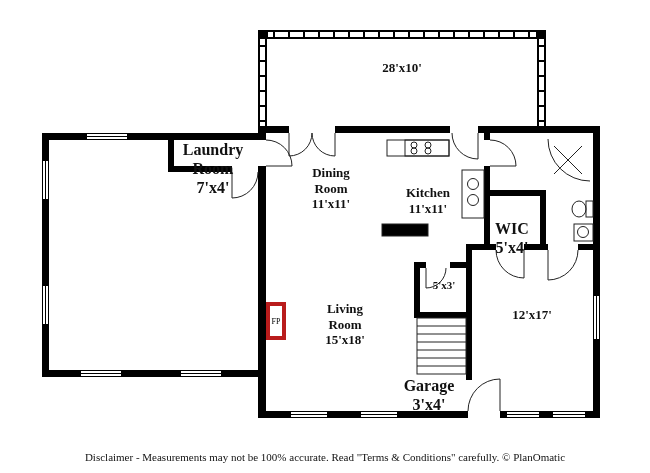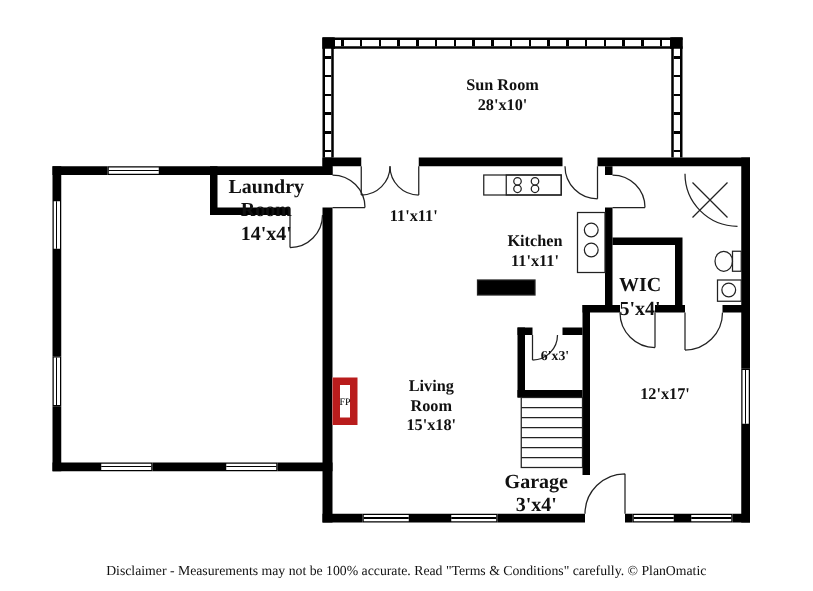--- a/index.html
+++ b/index.html
@@ -11,21 +11,21 @@
   .winV{position:absolute;width:7px;box-sizing:border-box;border:1px solid #000;
         background:linear-gradient(to right,#fff 0 40%,#000 40% 60%,#fff 60% 100%);}
   .sunH{position:absolute;height:9px;box-sizing:border-box;border-top:2px solid #000;border-bottom:2px solid #000;
         background:repeating-linear-gradient(to right,#000 0 2px,#fff 2px 15px);}
   .sunV{position:absolute;width:9px;box-sizing:border-box;border-left:2px solid #000;border-right:2px solid #000;
         background:repeating-linear-gradient(to bottom,#000 0 2px,#fff 2px 15px);}
   .rlabel{position:absolute;text-align:center;font-weight:bold;font-size:13px;line-height:1.2;color:#111;}
   .rlabel .nm,.rlabel .dm{display:block;}
   .sm{font-size:16px;}
   .lg{font-size:14px;}
-  .fp{position:absolute;box-sizing:border-box;border:6px solid #b91c1c;background:#fff;
+  .fp{position:absolute;box-sizing:border-box;border:4px solid #b91c1c;background:#fff;
       display:flex;align-items:center;justify-content:center;font-size:8px;font-weight:normal;color:#000;}
   .disclaimer{position:absolute;left:0;right:0;bottom:10px;text-align:center;font-size:11px;color:#111;margin-top:20px;}
   svg.overlay{position:absolute;left:0;top:0;pointer-events:none;}
 </style>
 </head>
 <body>
 
 <div class="page">
 
   <div class="sunH" style="left:258px;top:30px;width:288px;"></div>
@@ -150,47 +150,47 @@
         <circle cx="428" cy="145" r="3"></circle>
       <circle cx="414" cy="151" r="3"></circle>
         <circle cx="428" cy="151" r="3"></circle>
     </g>
     <g>
       <rect x="382" y="224" width="46" height="12" fill="#000"></rect>
     </g>
   </svg>
 
   <div class="rlabel" style="left:347px;top:60px;width:110px;">
-    <span class="nm">Sun Room</span>
     <span class="dm">28'x10'</span>
   </div>
   <div class="rlabel sm" style="left:167px;top:140px;width:92px;">
     <span class="nm">Laundry Room</span>
-    <span class="dm">14'x4'</span>
+    <span class="dm">7'x4'</span>
   </div>
   <div class="rlabel" style="left:299px;top:165px;width:64px;">
+    <span class="nm">Dining Room</span>
     <span class="dm">11'x11'</span>
   </div>
   <div class="rlabel" style="left:383px;top:185px;width:90px;">
     <span class="nm">Kitchen</span>
     <span class="dm">11'x11'</span>
   </div>
   <div class="rlabel sm" style="left:487px;top:219px;width:50px;">
     <span class="nm">WIC</span>
     <span class="dm">5'x4'</span>
   </div>
   <div class="rlabel" style="left:313px;top:301px;width:64px;">
     <span class="nm">Living Room</span>
     <span class="dm">15'x18'</span>
   </div>
   <div class="rlabel" style="left:496px;top:307px;width:72px;">
     <span class="dm">12'x17'</span>
   </div>
   <div class="rlabel" style="left:422px;top:279px;width:44px;font-size:11px;">
-    <span class="dm">6'x3'</span>
+    <span class="dm">5'x3'</span>
   </div>
   <div class="rlabel sm" style="left:401px;top:376px;width:56px;">
     <span class="nm">Garage</span>
     <span class="dm">3'x4'</span>
   </div>
 
   <div class="disclaimer">Disclaimer - Measurements may not be 100% accurate. Read "Terms &amp; Conditions" carefully. © PlanOmatic</div>
 </div>
 
 </body></html>

